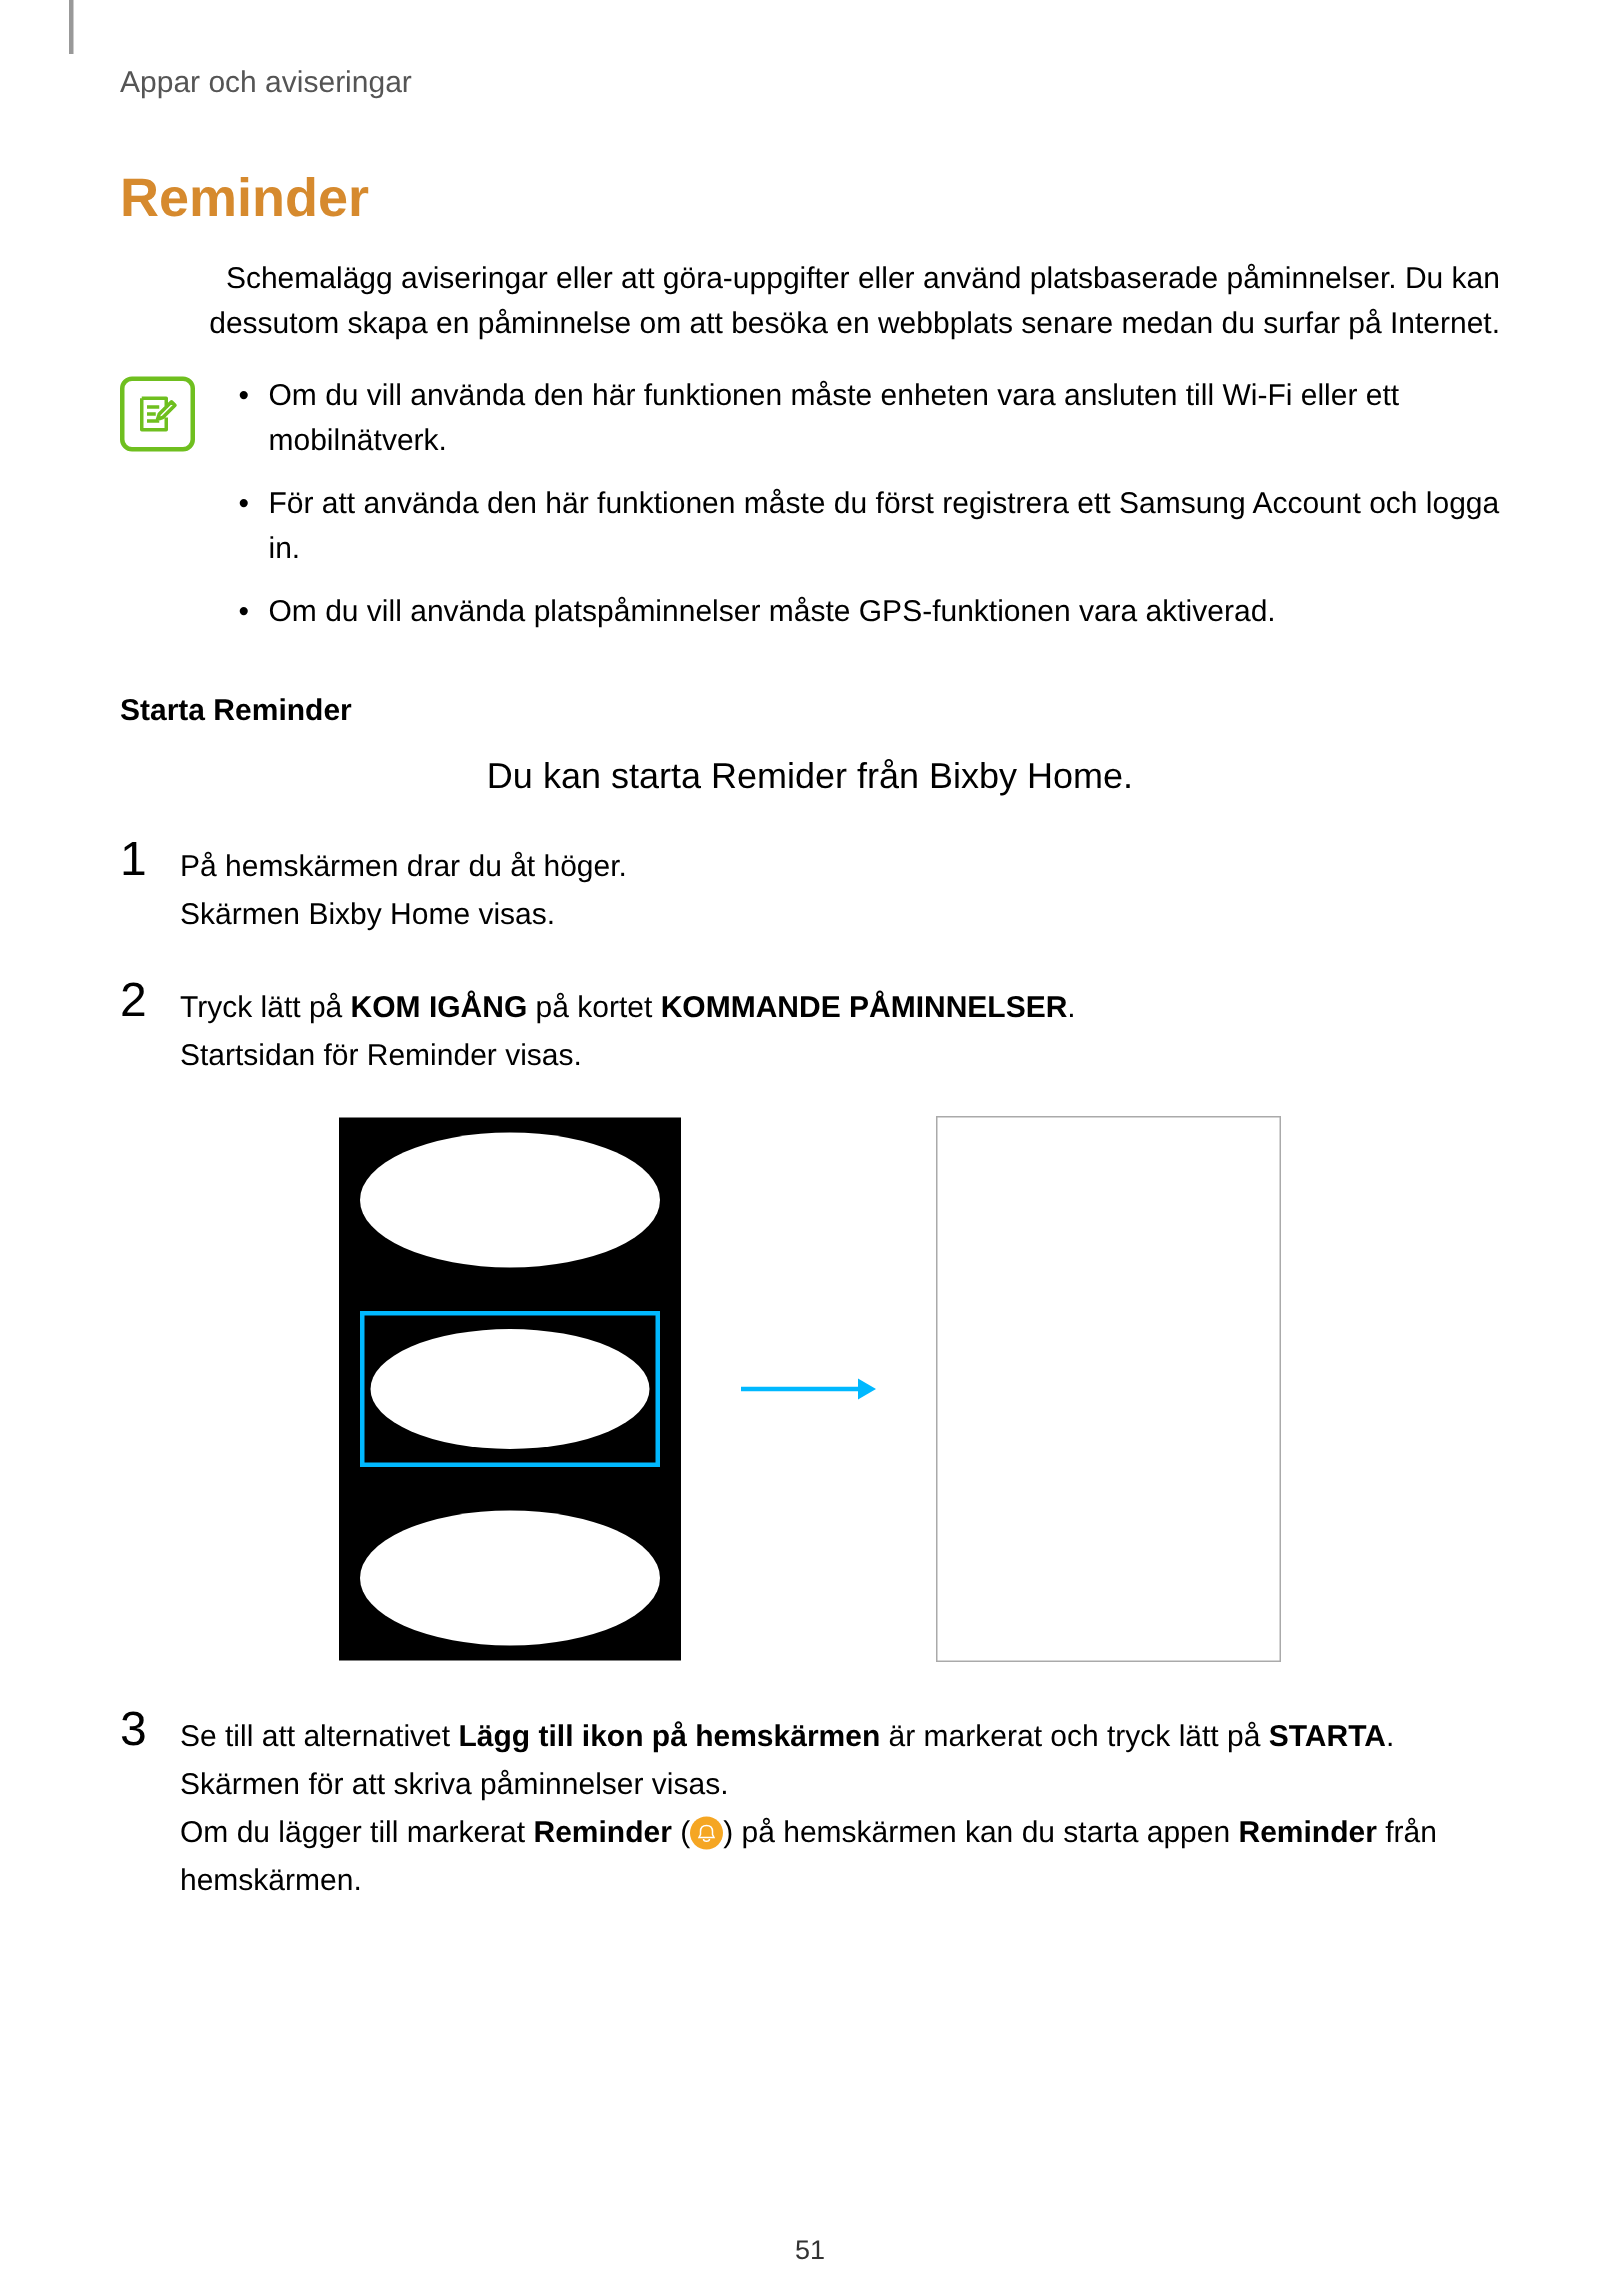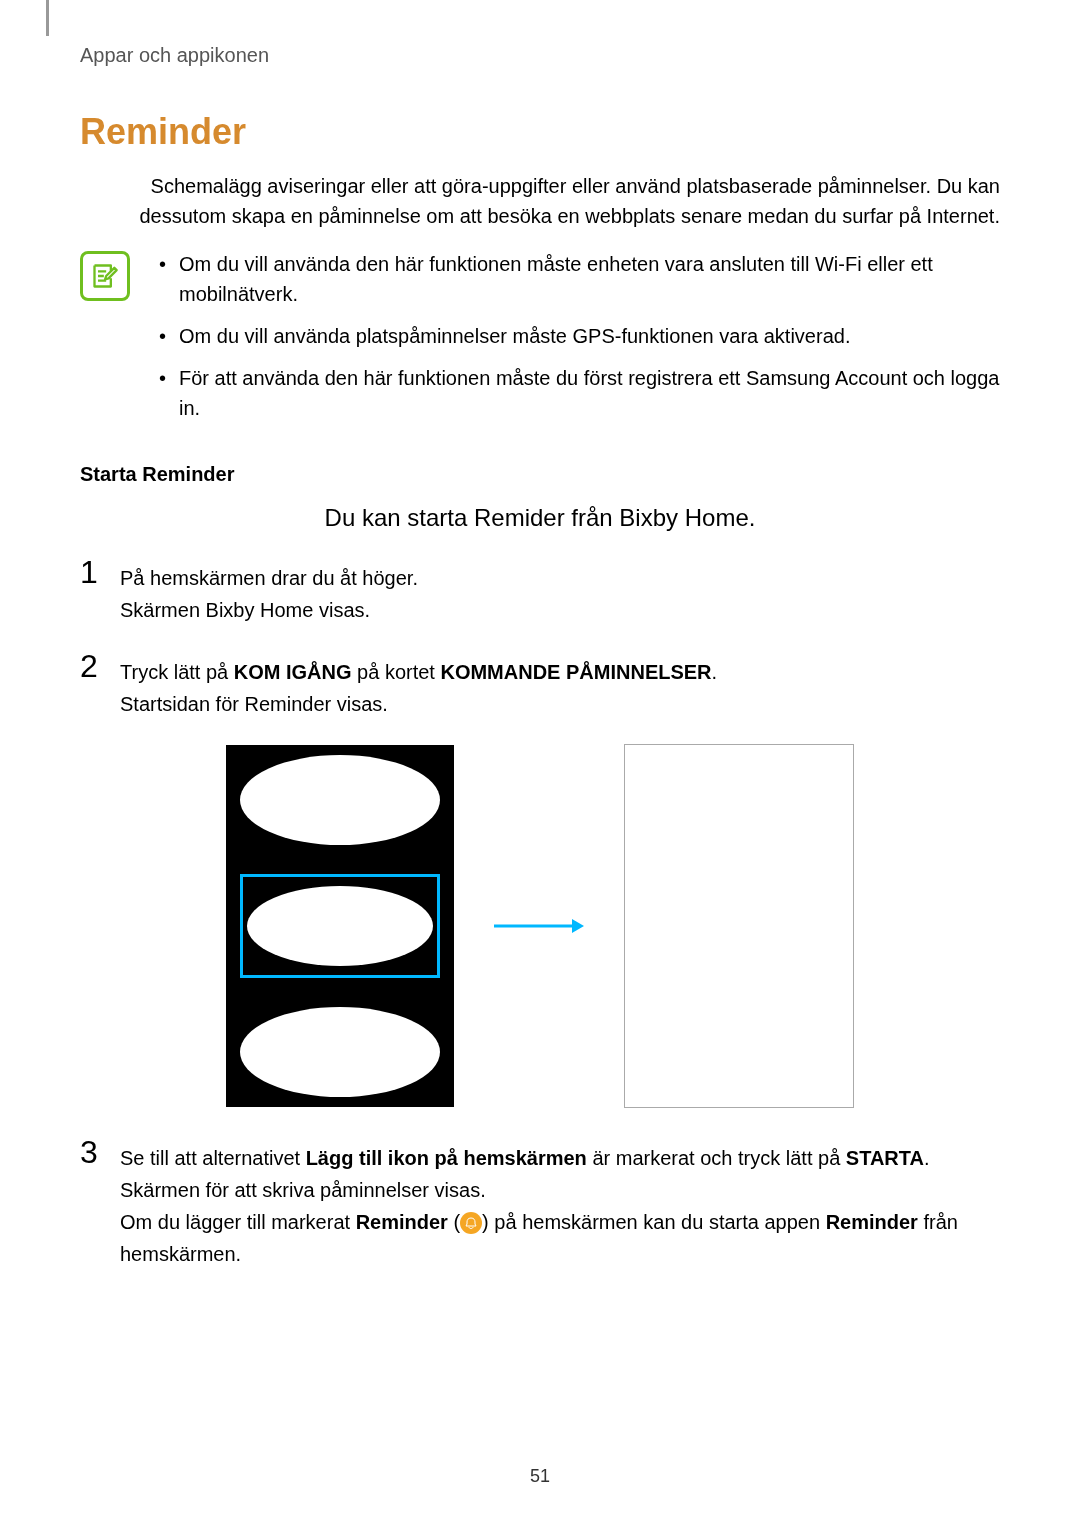--- a/index.html
+++ b/index.html
@@ -182,51 +182,51 @@
     justify-content: center;
     position: relative;
     top: -1px;
   }
   .inline-icon svg {
     width: 12px;
     height: 12px;
   }
   .page-number {
     position: absolute;
-    bottom: 40px;
+    bottom: 16px;
     left: 0;
     right: 0;
     text-align: center;
     font-size: 18px;
     color: #333;
   }
 </style>
 </head>
 <body>
 
 <div class="tab-mark"></div>
 
 <div class="page">
 
-  <div class="header-text">Appar och appikonen</div>
+  <div class="header-text">Appar och aviseringar</div>
 
   <h1>Reminder</h1>
 
   <div class="intro">Schemalägg aviseringar eller att göra-uppgifter eller använd platsbaserade påminnelser. Du kan dessutom skapa en påminnelse om att besöka en webbplats senare medan du surfar på Internet.</div>
 
   <div class="note-block">
     <div class="note-icon">
       <svg viewBox="0 0 24 24">
         <path d="M3 3 L17 3 L17 8 M3 3 L3 21 L17 21 L17 14 M6 8 L13 8 M6 12 L11 12 M6 16 L13 16 M20 5 L13 12 L12 15 L15 14 L22 7 Z" fill="none" stroke="#6fbf1f" stroke-width="2" stroke-linejoin="round"></path>
       </svg>
     </div>
     <ul class="note-list">
       <li>Om du vill använda den här funktionen måste enheten vara ansluten till Wi-Fi eller ett mobilnätverk.</li>
+      <li>För att använda den här funktionen måste du först registrera ett Samsung Account och logga in.</li>
       <li>Om du vill använda platspåminnelser måste GPS-funktionen vara aktiverad.</li>
-      <li>För att använda den här funktionen måste du först registrera ett Samsung Account och logga in.</li>
     </ul>
   </div>
 
   <h2>Starta Reminder</h2>
 
   <div class="sub-intro">Du kan starta Remider från Bixby Home.</div>
 
   <div class="step">
     <div class="step-num">1</div>
     <div class="step-body">

